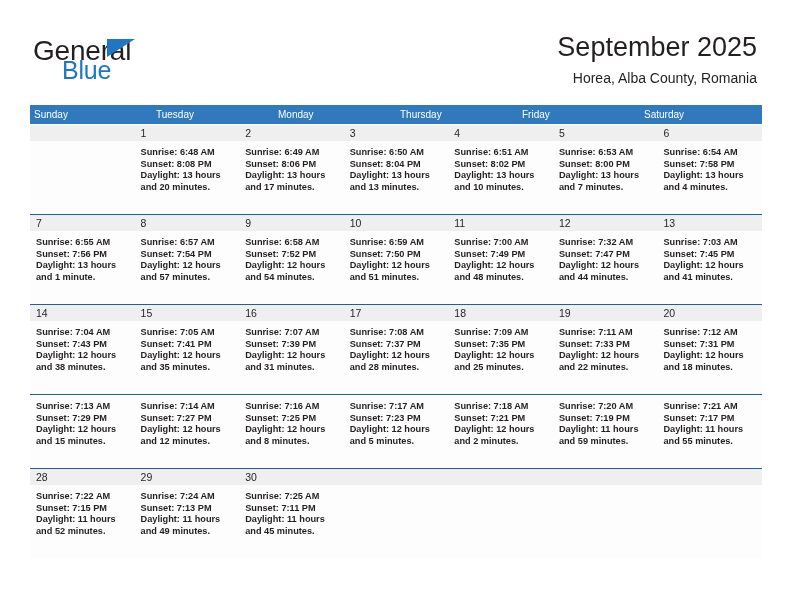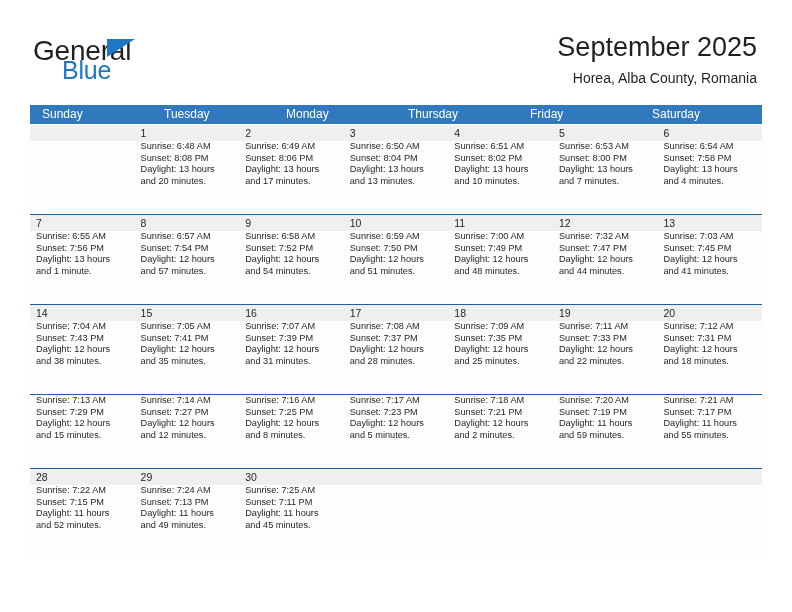--- a/index.html
+++ b/index.html
@@ -93,23 +93,23 @@
     width: 732px;
   }
   .dow-row {
     display: flex;
     background: #3079bd;
     height: 19px;
   }
   .dow {
     flex: 1 1 0;
     color: #ffffff;
-    font-size: 12px;
+    font-size: 10px;
     line-height: 19px;
-    padding-left: 12px;
+    padding-left: 4px;
     box-sizing: border-box;
     white-space: nowrap;
     overflow: hidden;
   }
   .week {
     position: relative;
   }
   .week-rule {
     height: 1px;
     background: #1f5fa0;
@@ -131,22 +131,23 @@
     box-sizing: border-box;
     color: #231f20;
   }
   .detail-band {
     display: flex;
     height: 73px;
     background: #fdfdfd;
   }
   .detail {
     flex: 1 1 0;
-    padding: 0 6px 0 6px;
+    padding: 6px 6px 0 6px;
     box-sizing: border-box;
+    font-weight: bold;
   }
   .detail p {
     margin: 0;
     font-size: 9.2px;
     line-height: 11.7px;
     color: #231f20;
     white-space: nowrap;
   }
 </style>
 </head>

